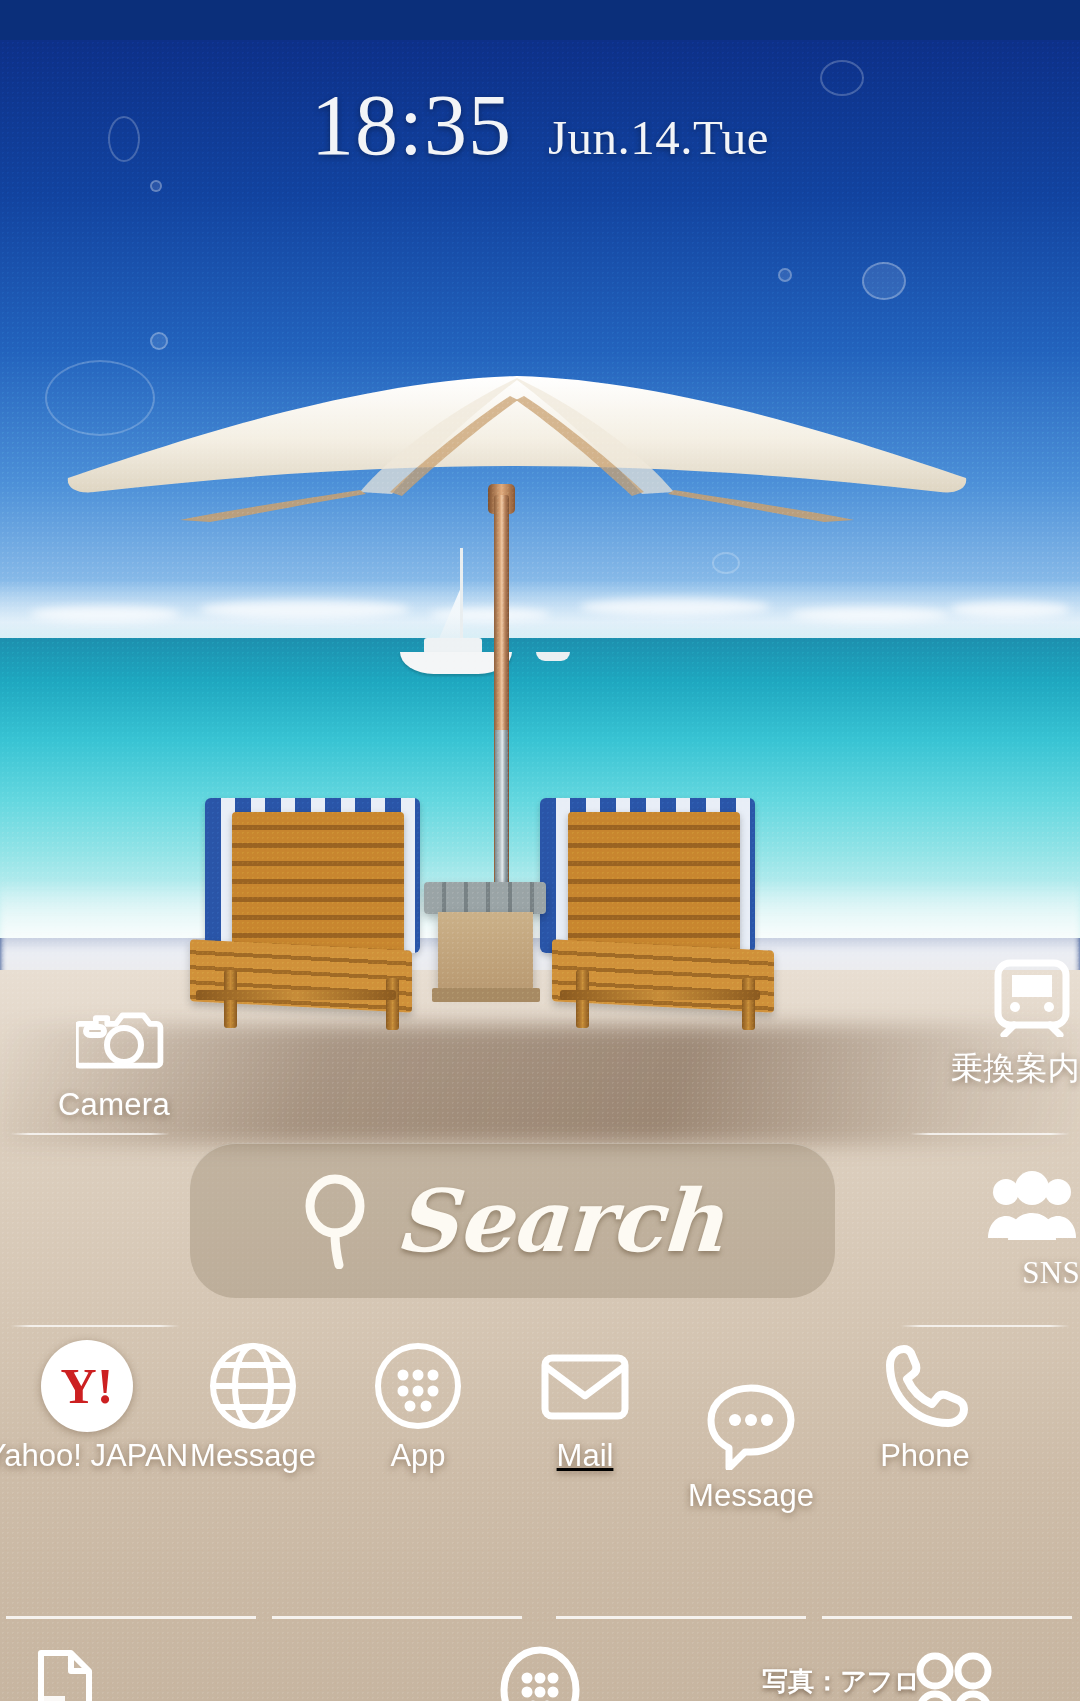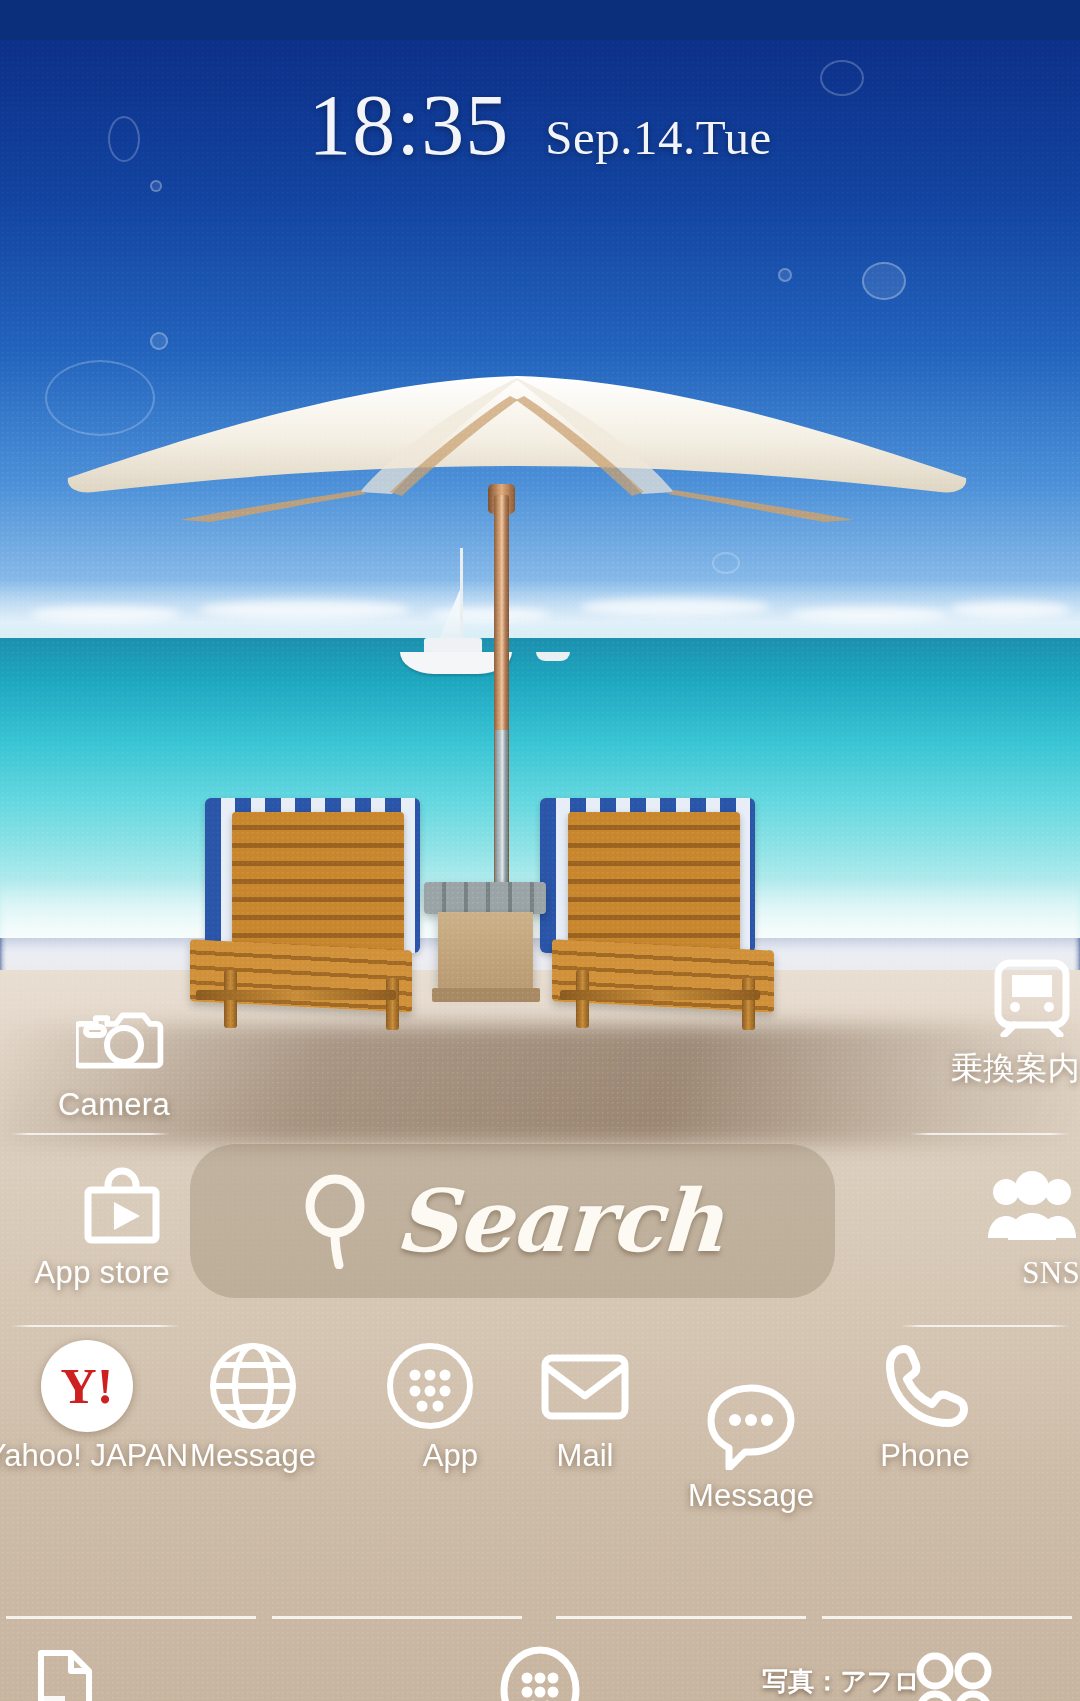--- a/index.html
+++ b/index.html
@@ -279,21 +279,21 @@
 
     <div class="tbl-top"></div>
     <div class="tbl-body"></div>
     <div class="tbl-foot"></div>
 
     <div class="grain"></div>
   </div>
 
   <div class="clockrow">
     <div class="clock-time">18:35</div>
-    <div class="clock-date">Sep.14.Tue</div>
+    <div class="clock-date">Jun.14.Tue</div>
   </div>
 
   <div class="hs-icon" style="left:0px;top:955px;">
     <span class="glyph">
       <svg width="92" height="72" viewBox="0 0 92 72" fill="none" stroke="#fff" stroke-width="6" stroke-linejoin="round">
         <path d="M6 22h17v-6h12v6h9l7-9h22l7 9h7a4 4 0 0 1 4 4v36a4 4 0 0 1-4 4H6a4 4 0 0 1-4-4V26a4 4 0 0 1 4-4Z" transform="translate(-2,2) scale(.95)"></path>
         <circle cx="48" cy="44" r="17"></circle>
         <rect x="10" y="26" width="18" height="8" rx="4"></rect>
       </svg>
     </span>
@@ -310,30 +310,20 @@
         <path d="M24 68 14 78"></path>
         <path d="M60 68 70 78"></path>
       </svg>
     </span>
     <span class="lbl jp">乗換案内</span>
   </div>
 
   <div class="divider" style="left:10px;top:1093px;width:160px;"></div>
   <div class="divider" style="left:910px;top:1093px;width:160px;"></div>
 
-  <div class="hs-icon" style="left:0px;top:1123px;">
-    <span class="glyph">
-      <svg width="88" height="82" viewBox="0 0 88 82" fill="none" stroke="#fff" stroke-width="7" stroke-linejoin="round">
-        <path d="M13 26h62a3 3 0 0 1 3 3v44a3 3 0 0 1-3 3H13a3 3 0 0 1-3-3V29a3 3 0 0 1 3-3Z"></path>
-        <path d="M30 26v-5a14 14 0 0 1 28 0v5"></path>
-        <path d="M36 38 62 52 36 66Z" fill="#fff" stroke="none"></path>
-      </svg>
-    </span>
-    <span class="lbl">App store</span>
-  </div>
 
   <div class="hs-icon" style="left:910px;top:1123px;font-family:Liberation Serif, serif;">
     <span class="glyph">
       <svg width="92" height="74" viewBox="0 0 92 74" fill="#fff">
         <circle cx="20" cy="24" r="13"></circle>
         <path d="M2 70c0-13 8-22 18-22s18 9 18 22Z"></path>
         <circle cx="72" cy="24" r="13"></circle>
         <path d="M54 70c0-13 8-22 18-22s18 9 18 22Z"></path>
         <circle cx="46" cy="20" r="17"></circle>
         <path d="M22 72c0-16 10-27 24-27s24 11 24 27Z"></path>
@@ -370,38 +360,38 @@
         <circle cx="45" cy="45" r="40"></circle>
         <ellipse cx="45" cy="45" rx="18" ry="40"></ellipse>
         <path d="M5 45h80"></path>
         <path d="M11 24h68"></path>
         <path d="M11 66h68"></path>
       </svg>
     </span>
     <span class="lbl">Message</span>
   </div>
 
-  <div class="dock-item" style="left:328px;top:1300px;align-items:flex-end;">
+  <div class="dock-item" style="left:343px;top:1300px;">
     <span class="glyph">
       <svg width="90" height="90" viewBox="0 0 90 90" fill="none" stroke="#fff" stroke-width="6">
         <circle cx="45" cy="45" r="40"></circle>
         <circle cx="30" cy="34" r="5.5" fill="#fff" stroke="none"></circle>
         <circle cx="45" cy="34" r="5.5" fill="#fff" stroke="none"></circle>
         <circle cx="60" cy="34" r="5.5" fill="#fff" stroke="none"></circle>
         <circle cx="30" cy="50" r="5.5" fill="#fff" stroke="none"></circle>
         <circle cx="45" cy="50" r="5.5" fill="#fff" stroke="none"></circle>
         <circle cx="60" cy="50" r="5.5" fill="#fff" stroke="none"></circle>
         <circle cx="37" cy="65" r="5.5" fill="#fff" stroke="none"></circle>
         <circle cx="53" cy="65" r="5.5" fill="#fff" stroke="none"></circle>
       </svg>
     </span>
     <span class="lbl">App</span>
   </div>
 
-  <div class="dock-item" style="left:510px;top:1300px;">
+  <div class="dock-item" style="left:510px;top:1300px;text-decoration:underline;">
     <span class="glyph">
       <svg width="92" height="76" viewBox="0 0 92 76" fill="none" stroke="#fff" stroke-width="7" stroke-linejoin="round">
         <rect x="6" y="10" width="80" height="58" rx="7"></rect>
         <path d="M6 18 46 48 86 18"></path>
       </svg>
     </span>
     <span class="lbl">Mail</span>
   </div>
 
   <div class="dock-item" style="left:676px;top:1340px;">

